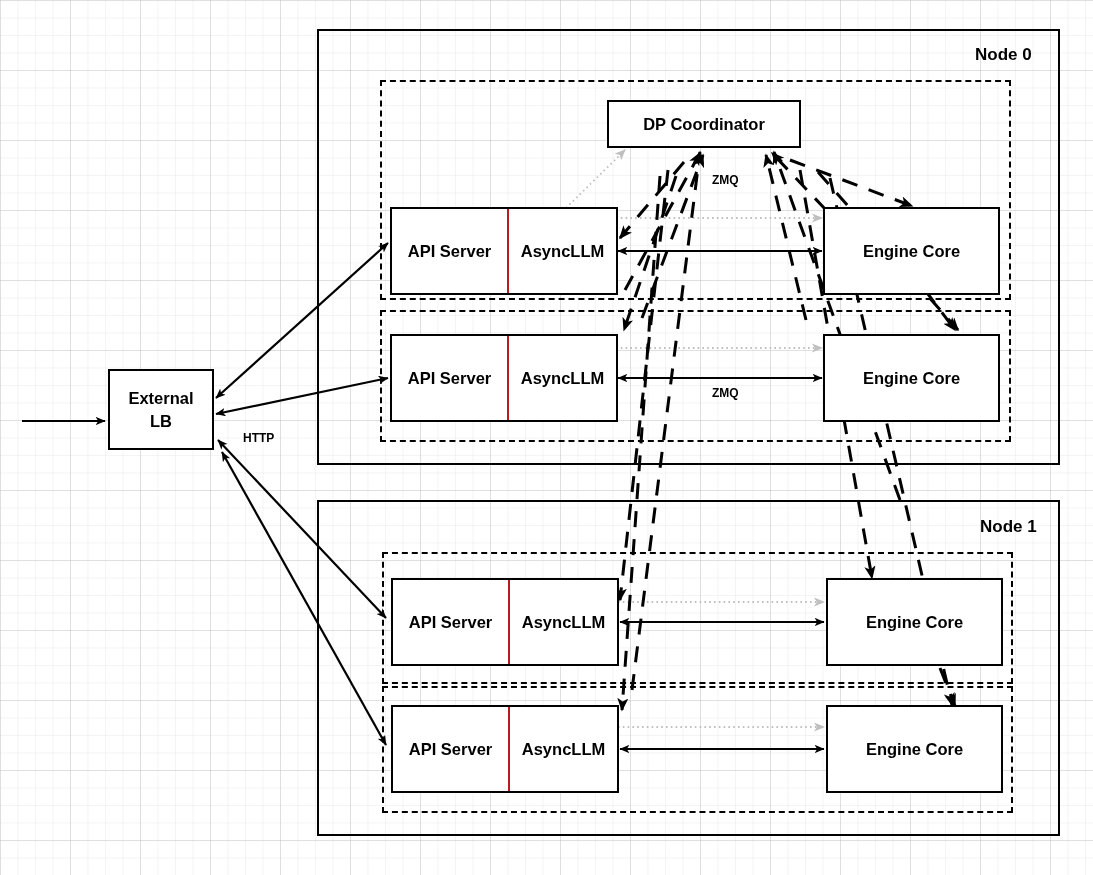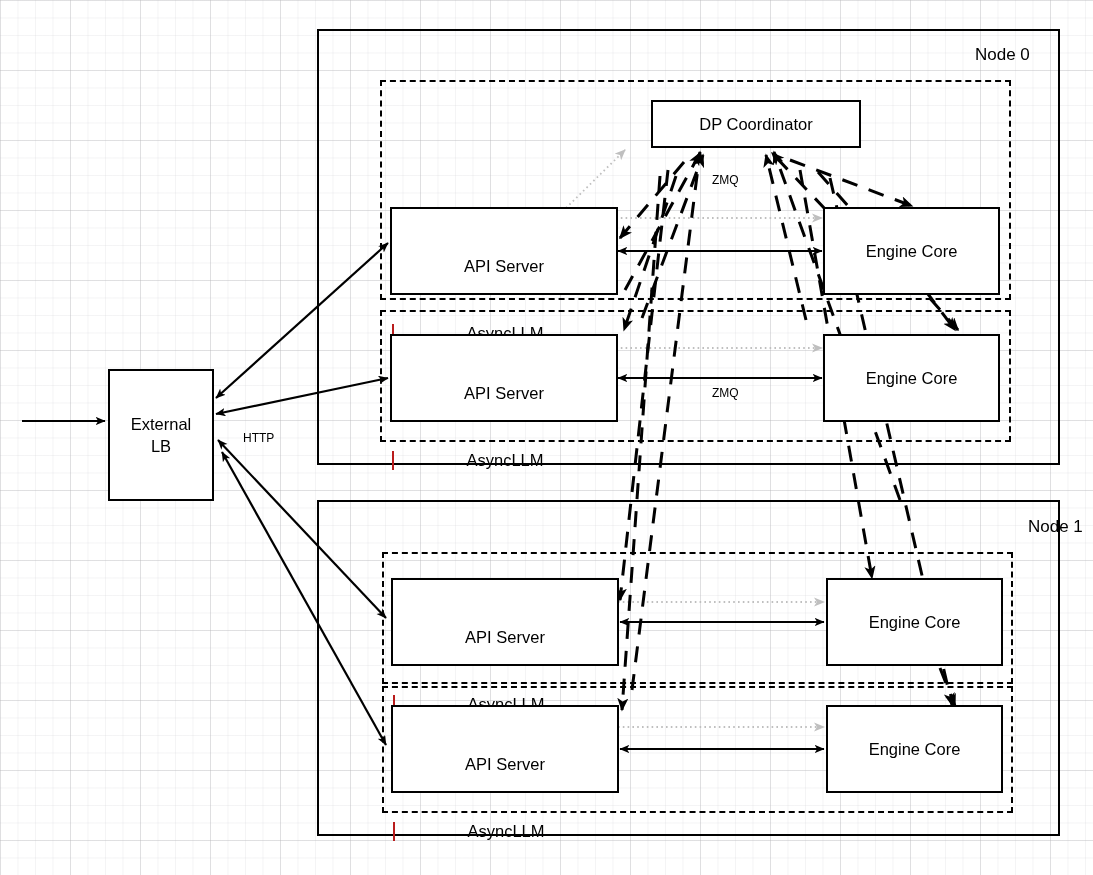--- a/index.html
+++ b/index.html
@@ -17,20 +17,21 @@
     height: 875px;
     overflow: hidden;
     background-color: #ffffff;
     background-image:
       linear-gradient(to right, rgba(180,180,185,0.33) 1px, transparent 1px),
       linear-gradient(to bottom, rgba(180,180,185,0.33) 1px, transparent 1px),
       linear-gradient(to right, rgba(205,205,210,0.22) 1px, transparent 1px),
       linear-gradient(to bottom, rgba(205,205,210,0.22) 1px, transparent 1px);
     background-size: 70px 70px, 70px 70px, 17.5px 17.5px, 17.5px 17.5px;
     background-position: 0 0, 0 0, 0 0, 0 0;
+    font-weight: bold;
   }
   #wires {
     position: absolute;
     left: 0;
     top: 0;
     width: 1093px;
     height: 875px;
     pointer-events: none;
   }
   .node-box {
@@ -50,21 +51,21 @@
     border: 2px dashed #000000;
     background: transparent;
     box-sizing: border-box;
   }
   .unit {
     position: absolute;
     border: 2px solid #000000;
     box-sizing: border-box;
     background: #ffffff;
     display: flex;
-    flex-direction: column;
+    flex-direction: row;
     align-items: stretch;
   }
   .unit .cell {
     display: flex;
     align-items: center;
     justify-content: center;
     font-size: 16.5px;
     color: #000000;
     white-space: nowrap;
     box-sizing: border-box;
@@ -217,21 +218,21 @@
     <g>
       <line x1="940" y1="668" x2="955" y2="706" stroke="#000" stroke-width="3" stroke-dasharray="16 12" marker-end="url(#ah-big)"></line>
     </g>
   </svg>
 
   <div class="node-box" style="left:317px; top:29px; width:743px; height:436px;"></div>
   <div class="node-label" style="left:975px; top:45px;">Node 0</div>
 
   <div class="group-box" style="left:380px; top:80px; width:631px; height:220px;"></div>
 
-  <div class="plain-box" style="left:607px; top:100px; width:210px; height:48px;margin-left:44px;">
+  <div class="plain-box" style="left:607px; top:100px; width:194px; height:48px;">
     <span>DP Coordinator</span>
   </div>
 
   <div class="unit" style="left:390px; top:207px; width:228px; height:88px;">
     <div class="cell left">API Server</div>
     <div class="cell right">AsyncLLM</div>
   </div>
 
   <div class="plain-box" style="left:823px; top:207px; width:177px; height:88px;">
     <span>Engine Core</span>
@@ -246,21 +247,21 @@
     <div class="cell right">AsyncLLM</div>
   </div>
 
   <div class="plain-box" style="left:823px; top:334px; width:177px; height:88px;">
     <span>Engine Core</span>
   </div>
 
   <div class="edge-label" style="left:712px; top:386px;">ZMQ</div>
 
   <div class="node-box" style="left:317px; top:500px; width:743px; height:336px;"></div>
-  <div class="node-label" style="left:980px; top:517px;padding-left:48px;">Node 1</div>
+  <div class="node-label" style="left:980px; top:517px;">Node 1</div>
 
   <div class="group-box" style="left:382px; top:552px; width:631px; height:132px;"></div>
 
   <div class="unit" style="left:391px; top:578px; width:228px; height:88px;">
     <div class="cell left">API Server</div>
     <div class="cell right">AsyncLLM</div>
   </div>
 
   <div class="plain-box" style="left:826px; top:578px; width:177px; height:88px;">
     <span>Engine Core</span>
@@ -270,20 +271,20 @@
 
   <div class="unit" style="left:391px; top:705px; width:228px; height:88px;">
     <div class="cell left">API Server</div>
     <div class="cell right">AsyncLLM</div>
   </div>
 
   <div class="plain-box" style="left:826px; top:705px; width:177px; height:88px;">
     <span>Engine Core</span>
   </div>
 
-  <div class="plain-box" style="left:108px; top:369px; width:106px; height:132px;">
+  <div class="plain-box" style="left:108px; top:369px; width:106px; height:81px;">
     <span>External
 LB</span>
   </div>
 
   <div class="edge-label" style="left:243px; top:431px;">HTTP</div>
 
 </div>
 
 </body></html>

